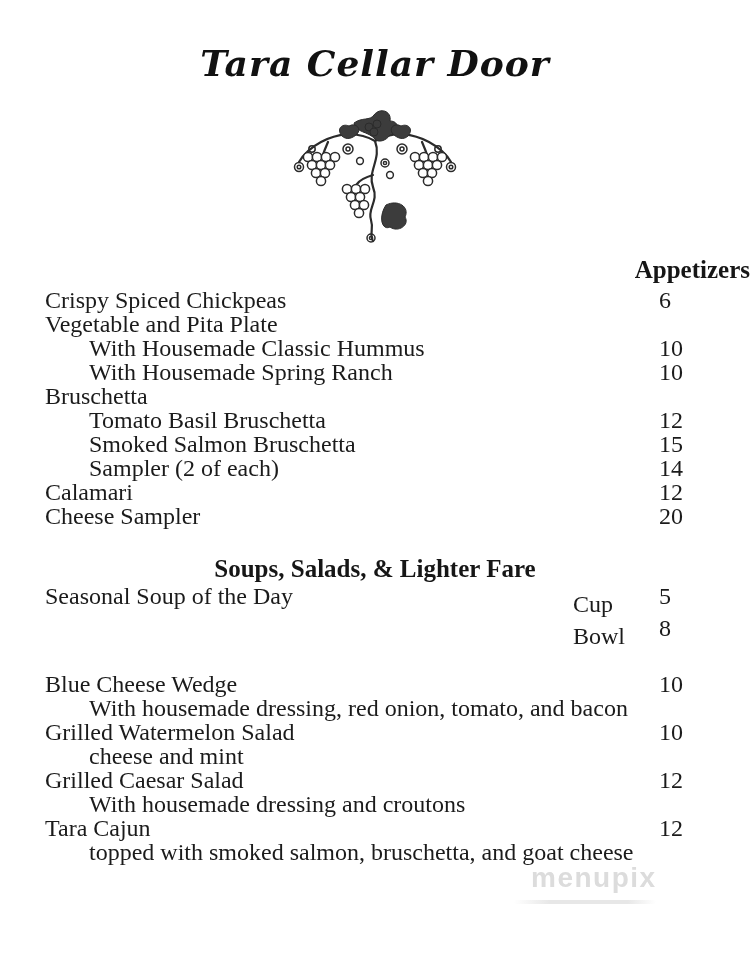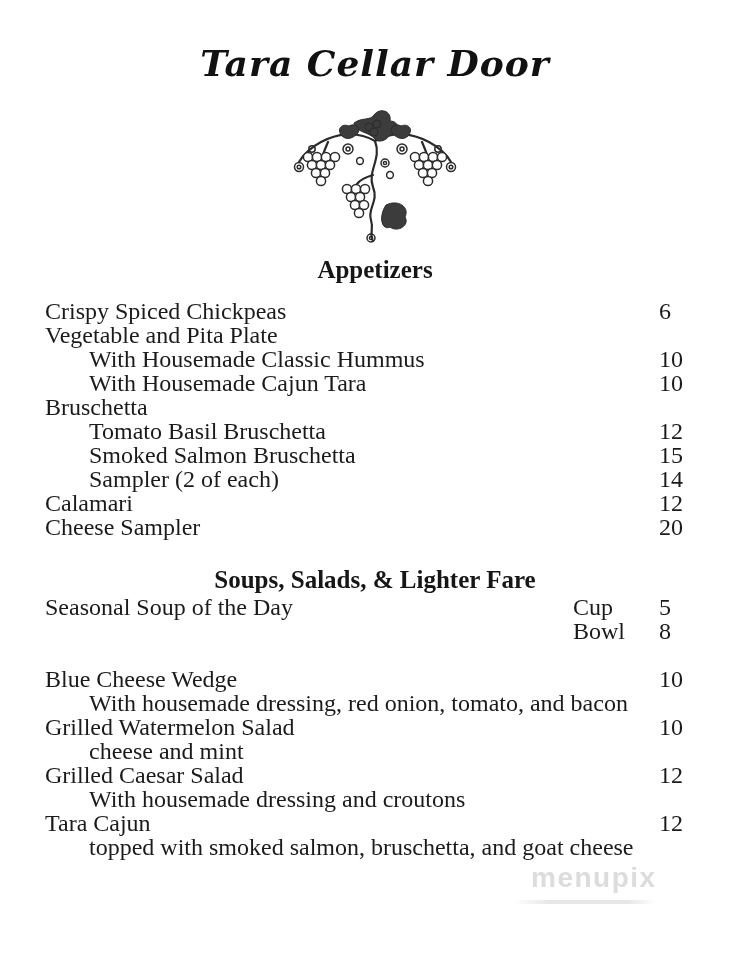--- a/index.html
+++ b/index.html
@@ -31,31 +31,31 @@
     justify-content:center;
   }
 
   .section-heading {
     text-align:center;
     font-weight:bold;
     font-size:25px;
     line-height:30px;
     color:#161616;
   }
-  .heading-appetizers { margin-top:6px; margin-bottom:14px; }
+  .heading-appetizers { margin-top:6px; margin-bottom:3px;text-align:right; }
   .heading-soups { margin-top:26px; }
 
   .menu-block {
     padding:0 45px;
     font-size:24px;
   }
   .row { display:flex; line-height:24px; }
   .row .name { flex:1; white-space:nowrap; }
   .row.indent .name { padding-left:44px; }
-  .row .size { width:86px; }
+  .row .size { width:86px;margin-top:8px; }
   .row .price { width:46px; }
   .gap-row { height:24px; }
 
   .watermark {
     position:absolute;
     left:531px; top:820px;
     font-family:"Liberation Sans", sans-serif;
     font-size:28px;
     font-weight:bold;
     letter-spacing:1.5px;
@@ -172,21 +172,21 @@
       </div>
       <div class="row">
         <span class="name">Vegetable and Pita Plate</span>
         <span class="price"></span>
       </div>
       <div class="row indent">
         <span class="name">With Housemade Classic Hummus</span>
         <span class="price">10</span>
       </div>
       <div class="row indent">
-        <span class="name">With Housemade Cajun Tara</span>
+        <span class="name">With Housemade Spring Ranch</span>
         <span class="price">10</span>
       </div>
       <div class="row">
         <span class="name">Bruschetta</span>
         <span class="price"></span>
       </div>
       <div class="row indent">
         <span class="name">Tomato Basil Bruschetta</span>
         <span class="price">12</span>
       </div>

